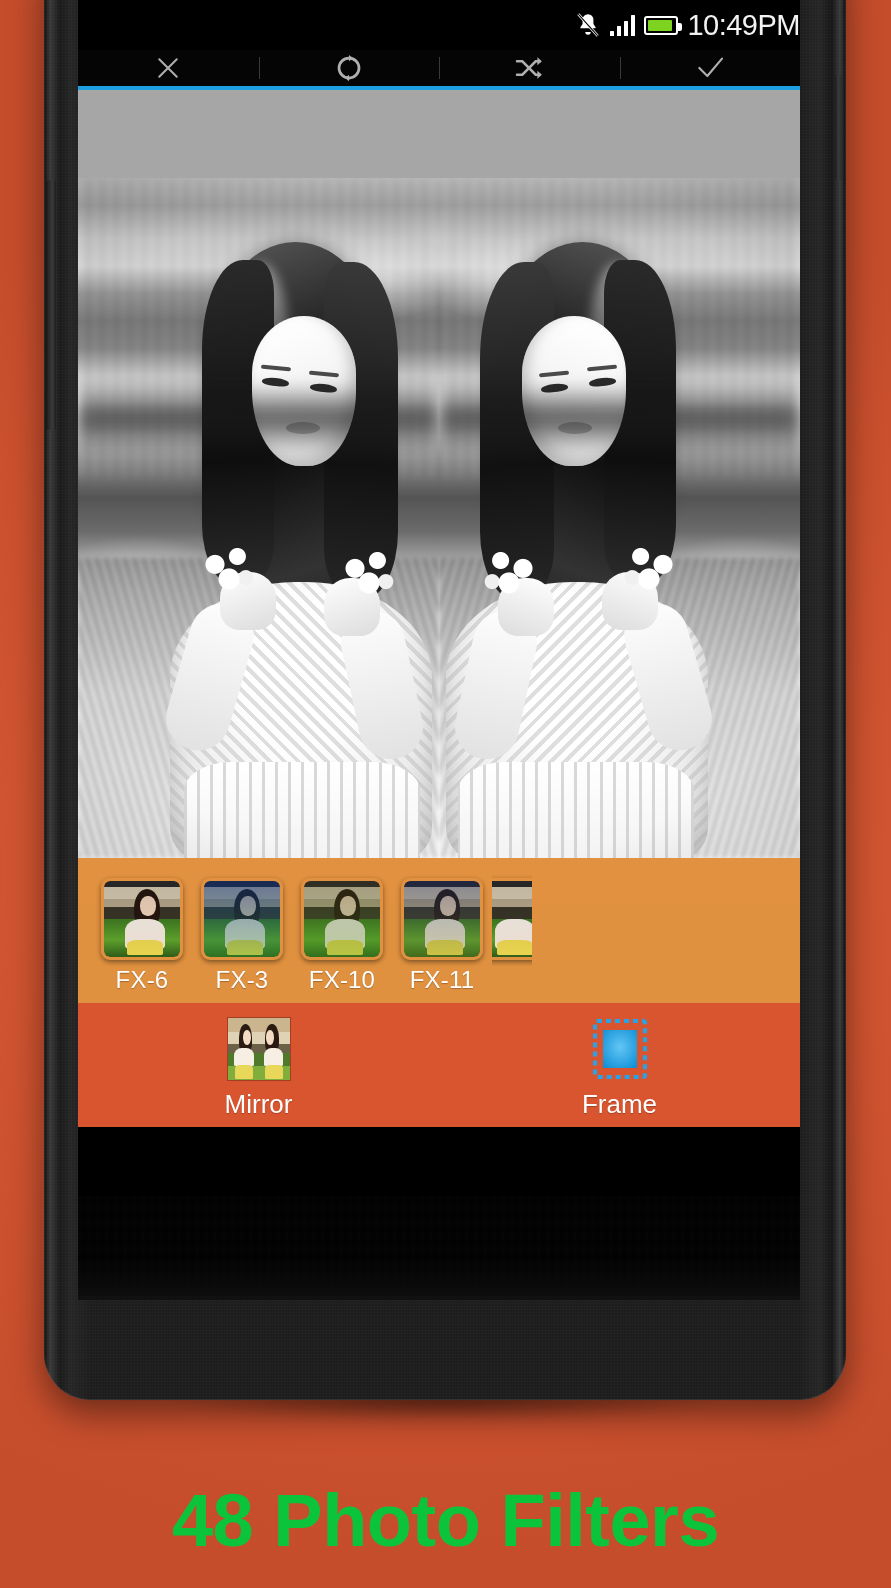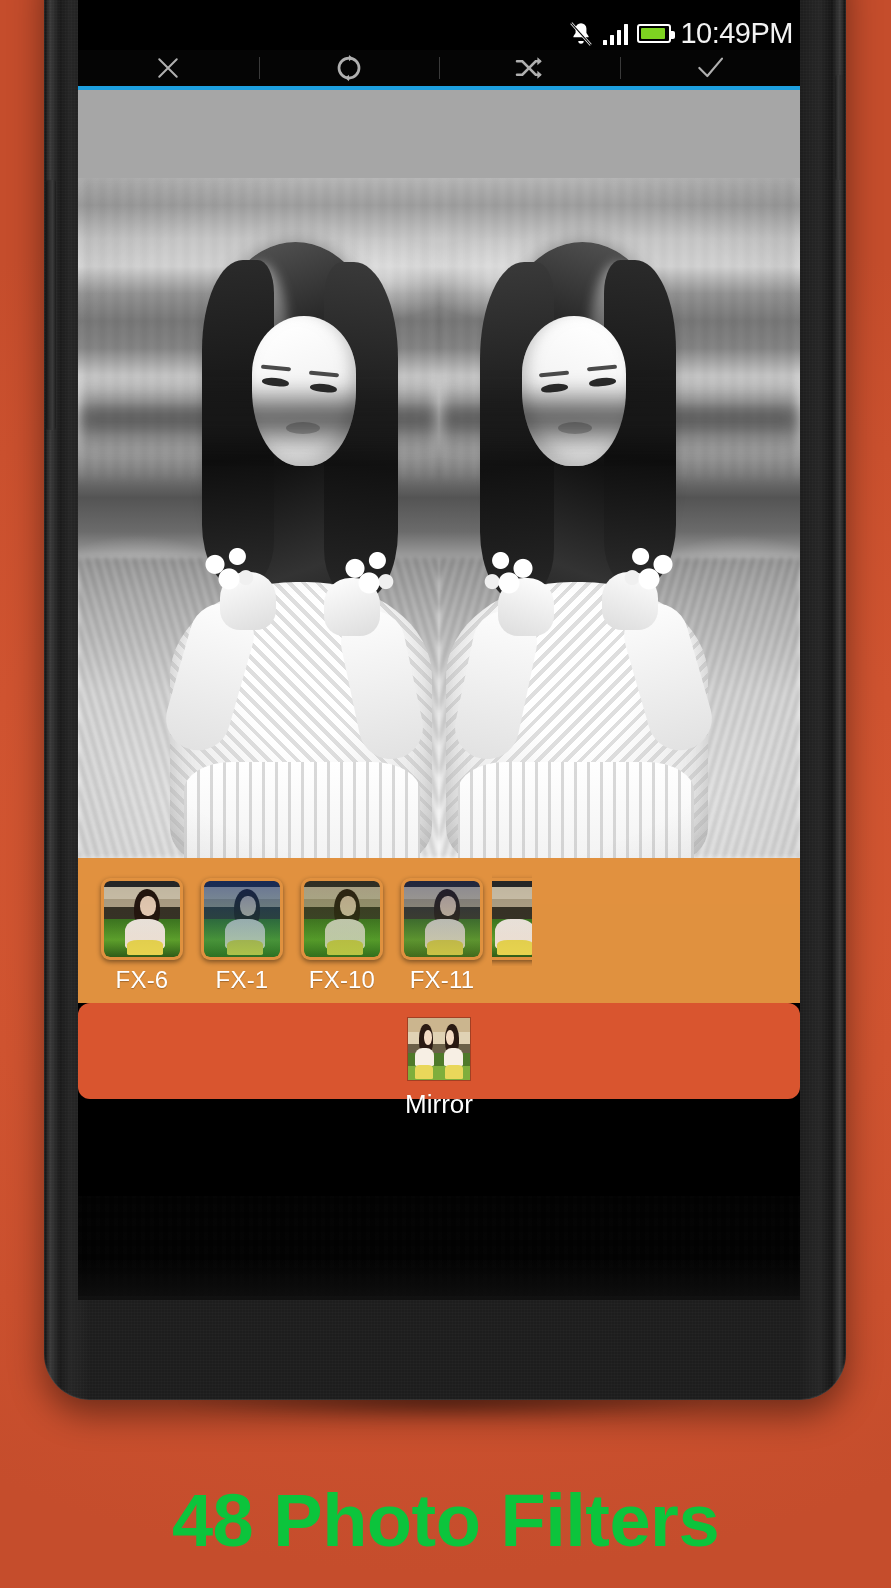--- a/index.html
+++ b/index.html
@@ -61,23 +61,23 @@
     position:absolute;left:78px;top:1196px;width:722px;height:104px;
     background:linear-gradient(180deg,rgba(15,15,15,0) 60%, rgba(15,15,15,.95) 100%);
   }
   
   #screen{
     position:absolute;left:78px;top:-60px;width:722px;height:1256px;
     background:#000;overflow:hidden;
   }
   
   #status-bar{
-    position:absolute;left:9px;top:60px;width:722px;height:50px;
+    position:absolute;left:16px;top:60px;width:722px;height:50px;
     background:#000;
-    display:flex;align-items:flex-end;justify-content:flex-end;
+    display:flex;align-items:center;justify-content:flex-end;
     padding-right:16px;box-sizing:border-box;
   }
   #status-icons{display:flex;align-items:center;gap:9px;}
   .sb-time{color:#f2f2f2;font-size:29px;letter-spacing:-.5px;font-family:"Liberation Sans",sans-serif;}
   .sb-icon{display:flex;align-items:flex-end;}
   
   .bars{display:flex;align-items:flex-end;gap:2.5px;height:22px;}
   .bars i{display:block;width:4.5px;background:#fff;border-radius:.5px;}
   .bars i:nth-child(1){height:5px;}
   .bars i:nth-child(2){height:10px;}
@@ -260,22 +260,22 @@
   .tint-fx6 {background:linear-gradient(180deg,rgba(0,0,0,.12),rgba(0,0,0,0));}
   .tint-fx7 {background:rgba(18,12,8,.35);}
   .tint-fx8 {background:linear-gradient(180deg,rgba(140,20,30,.55),rgba(255,200,60,.35));}
   .tint-fx9 {background:linear-gradient(180deg,rgba(10,40,120,.55),rgba(40,160,60,.30));}
   .tint-fx10{background:linear-gradient(180deg,rgba(60,50,20,.32),rgba(60,160,40,.28));}
   .tint-fx11{background:linear-gradient(180deg,rgba(20,30,90,.40),rgba(120,150,40,.25));}
   .filter-item.selected .thumb-img{filter:grayscale(1) contrast(1.25) brightness(1.1);}
   .filter-item.partial{width:40px;flex:0 0 40px;overflow:hidden;}
   
   #bottom-toolbar{
-    position:absolute;left:0;top:1063px;width:722px;height:96px;
-    background:#d9552f;display:flex;align-items:flex-start;border-radius:12px;
+    position:absolute;left:0;top:1063px;width:722px;height:124px;
+    background:#d9552f;display:flex;align-items:flex-start;
   }
   .tool-cell{
     flex:1;display:flex;flex-direction:column;align-items:center;padding-top:12px;
   }
   .tool-icon{width:68px;height:68px;display:flex;align-items:center;justify-content:center;}
   .tool-label{margin-top:6px;color:#fff;font-size:26px;text-shadow:0 1px 1px rgba(0,0,0,.25);}
   
   .mirror-thumb{width:62px;height:62px;position:relative;overflow:hidden;border:1px solid rgba(0,0,0,.25);}
   .mirror-half{position:absolute;top:0;width:50%;height:100%;overflow:hidden;}
   .mirror-half.r{left:50%;transform:scaleX(-1);}
@@ -449,21 +449,21 @@
           <div class="thumb-img">
             <div class="thumb-sky"></div>
               <div class="thumb-grass"></div>
             <div class="thumb-hair"></div>
               <div class="thumb-face"></div>
             <div class="thumb-dress"></div>
               <div class="thumb-yellow"></div>
             <div class="thumb-tint tint-fx9"></div>
           </div>
         </div>
-        <div class="filter-label">FX-1</div>
+        <div class="filter-label">FX-3</div>
       </div>
 
       <div class="filter-item">
         <div class="filter-thumb">
           <div class="thumb-img">
             <div class="thumb-sky"></div>
               <div class="thumb-grass"></div>
             <div class="thumb-hair"></div>
               <div class="thumb-face"></div>
             <div class="thumb-dress"></div>
@@ -525,20 +525,35 @@
               <div class="mh-face"></div>
             <div class="mh-dress"></div>
               <div class="mh-yellow"></div>
           </div>
         </div>
       </div>
       <div class="tool-label">Mirror</div>
     </div>
 
 
+    <div class="tool-cell">
+      <div class="tool-icon">
+        <svg width="58" height="62" viewBox="0 0 58 62">
+          <defs>
+            <radialGradient id="frmgrad" cx="50%" cy="45%" r="70%">
+              <stop offset="0%" stop-color="#63c6f5"></stop>
+              <stop offset="100%" stop-color="#0f8fd6"></stop>
+            </radialGradient>
+          </defs>
+          <rect x="4" y="3" width="50" height="56" rx="2" fill="none" stroke="#29a3e8" stroke-width="4" stroke-dasharray="5 4"></rect>
+          <rect x="12" y="12" width="34" height="38" fill="url(#frmgrad)"></rect>
+        </svg>
+      </div>
+      <div class="tool-label">Frame</div>
+    </div>
 
 
   </div>
 
 </div>
 
 <div id="speaker-grille"></div>
 <div id="grille-fade"></div>
 <div id="phone-inner-bezel"></div>
 

